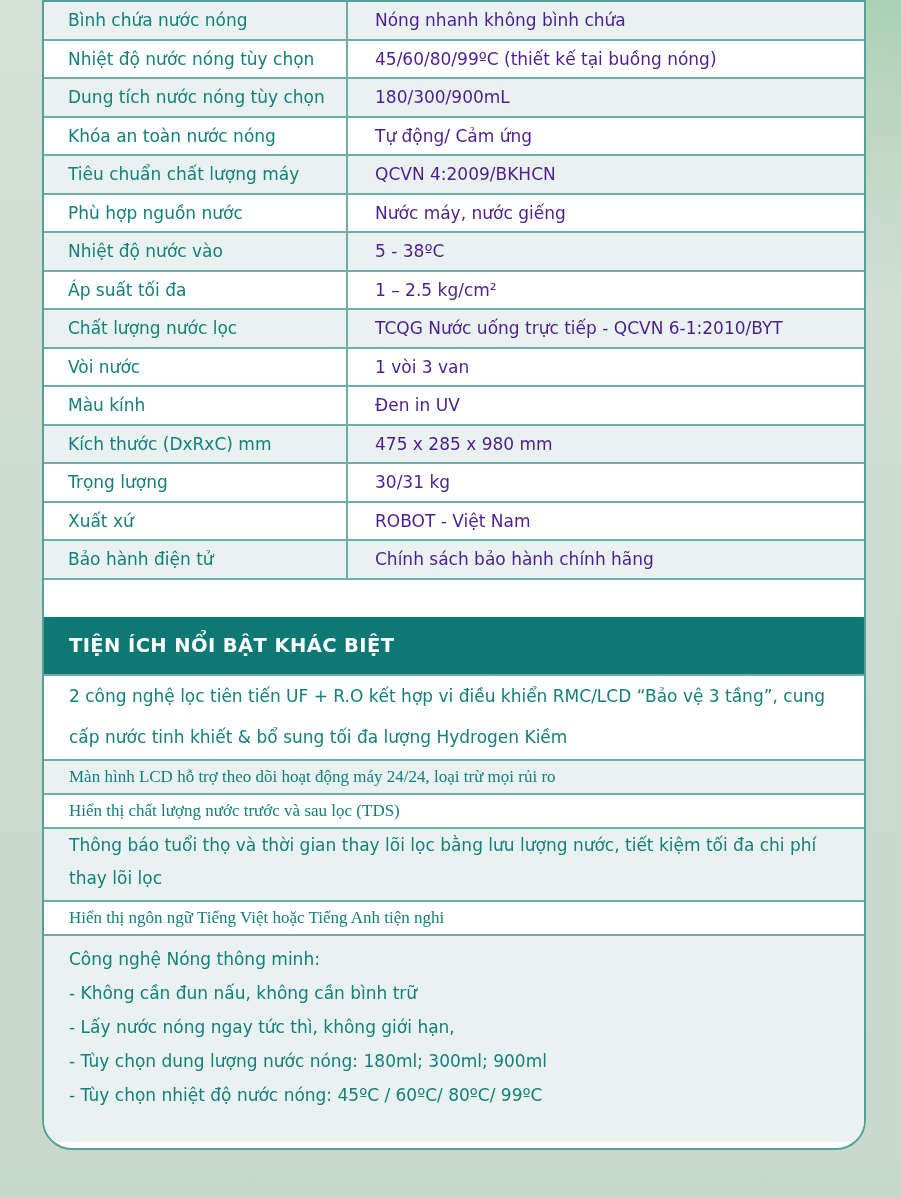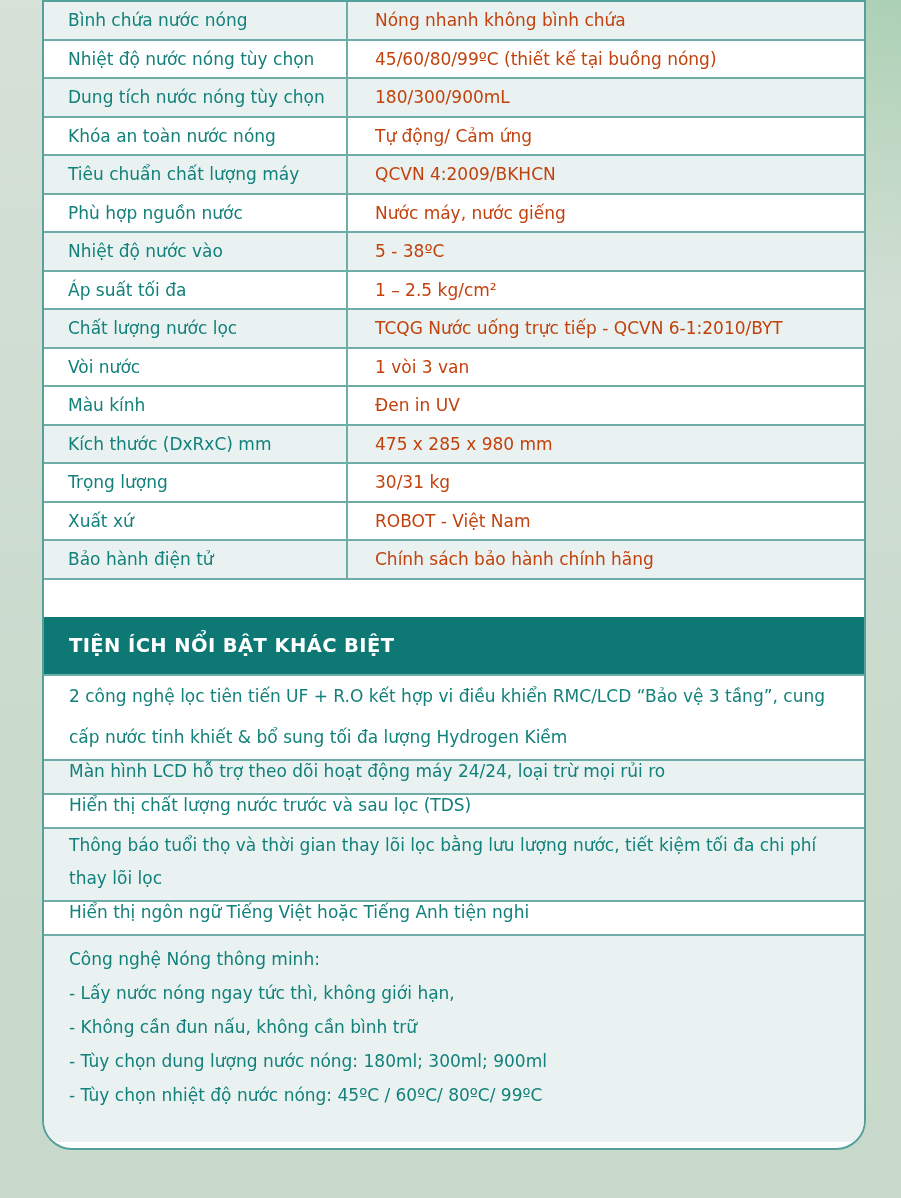--- a/index.html
+++ b/index.html
@@ -35,21 +35,21 @@
     flex:0 0 304px;
     border-right:2px solid #6fada8;
     display:flex;align-items:center;
     padding-left:24px;box-sizing:border-box;
     color:#12807b;font-size:17px;
   }
   .spec-value{
     flex:1;
     display:flex;align-items:center;
     padding-left:27px;box-sizing:border-box;
-    color:#c2410c;font-size:17px;border-radius:15px;
+    color:#4c1d95;font-size:17px;border-radius:15px;
   }
   .section-header{
     background:#0e7974;
     height:57px;
     display:flex;align-items:center;
     padding-left:25px;
     border-bottom:2px solid #6fada8;
     margin-top:37px;
   }
   .section-title{
@@ -57,21 +57,21 @@
   }
   .feature{
     color:#12807b;font-size:17px;
     border-bottom:2px solid #6fada8;
     padding:0 25px;
     box-sizing:border-box;
   }
   .feature.alt{background:#e9f2f1;}
   .feature.wrap-loose{line-height:2.45em;}
   .feature.wrap-normal{line-height:1.95em;padding-bottom:5px;}
-  .feature.single{min-height:34px;display:flex;}
+  .feature.single{min-height:34px;display:flex;align-items:center;font-family:Liberation Serif, serif;}
   .feature.block{padding-top:6px;padding-bottom:30px;border-bottom:none;}
   .feature-line{line-height:2em;}
 </style>
 </head>
 <body>
 
 <div class="card">
 
   <div class="spec-table">
     <div class="spec-row alt">
@@ -151,20 +151,20 @@
       <span>Hiển thị chất lượng nước trước và sau lọc (TDS)</span>
     </div>
     <div class="feature wrap-normal alt">
       <span>Thông báo tuổi thọ và thời gian thay lõi lọc bằng lưu lượng nước, tiết kiệm tối đa chi phí thay lõi lọc</span>
     </div>
     <div class="feature single">
       <span>Hiển thị ngôn ngữ Tiếng Việt hoặc Tiếng Anh tiện nghi</span>
     </div>
     <div class="feature block alt">
       <div class="feature-line">Công nghệ Nóng thông minh:</div>
+      <div class="feature-line">- Không cần đun nấu, không cần bình trữ</div>
       <div class="feature-line">- Lấy nước nóng ngay tức thì, không giới hạn,</div>
-      <div class="feature-line">- Không cần đun nấu, không cần bình trữ</div>
       <div class="feature-line">- Tùy chọn dung lượng nước nóng: 180ml; 300ml; 900ml</div>
       <div class="feature-line">- Tùy chọn nhiệt độ nước nóng: 45ºC / 60ºC/ 80ºC/ 99ºC</div>
     </div>
   </div>
 
 </div>
 
 </body></html>

